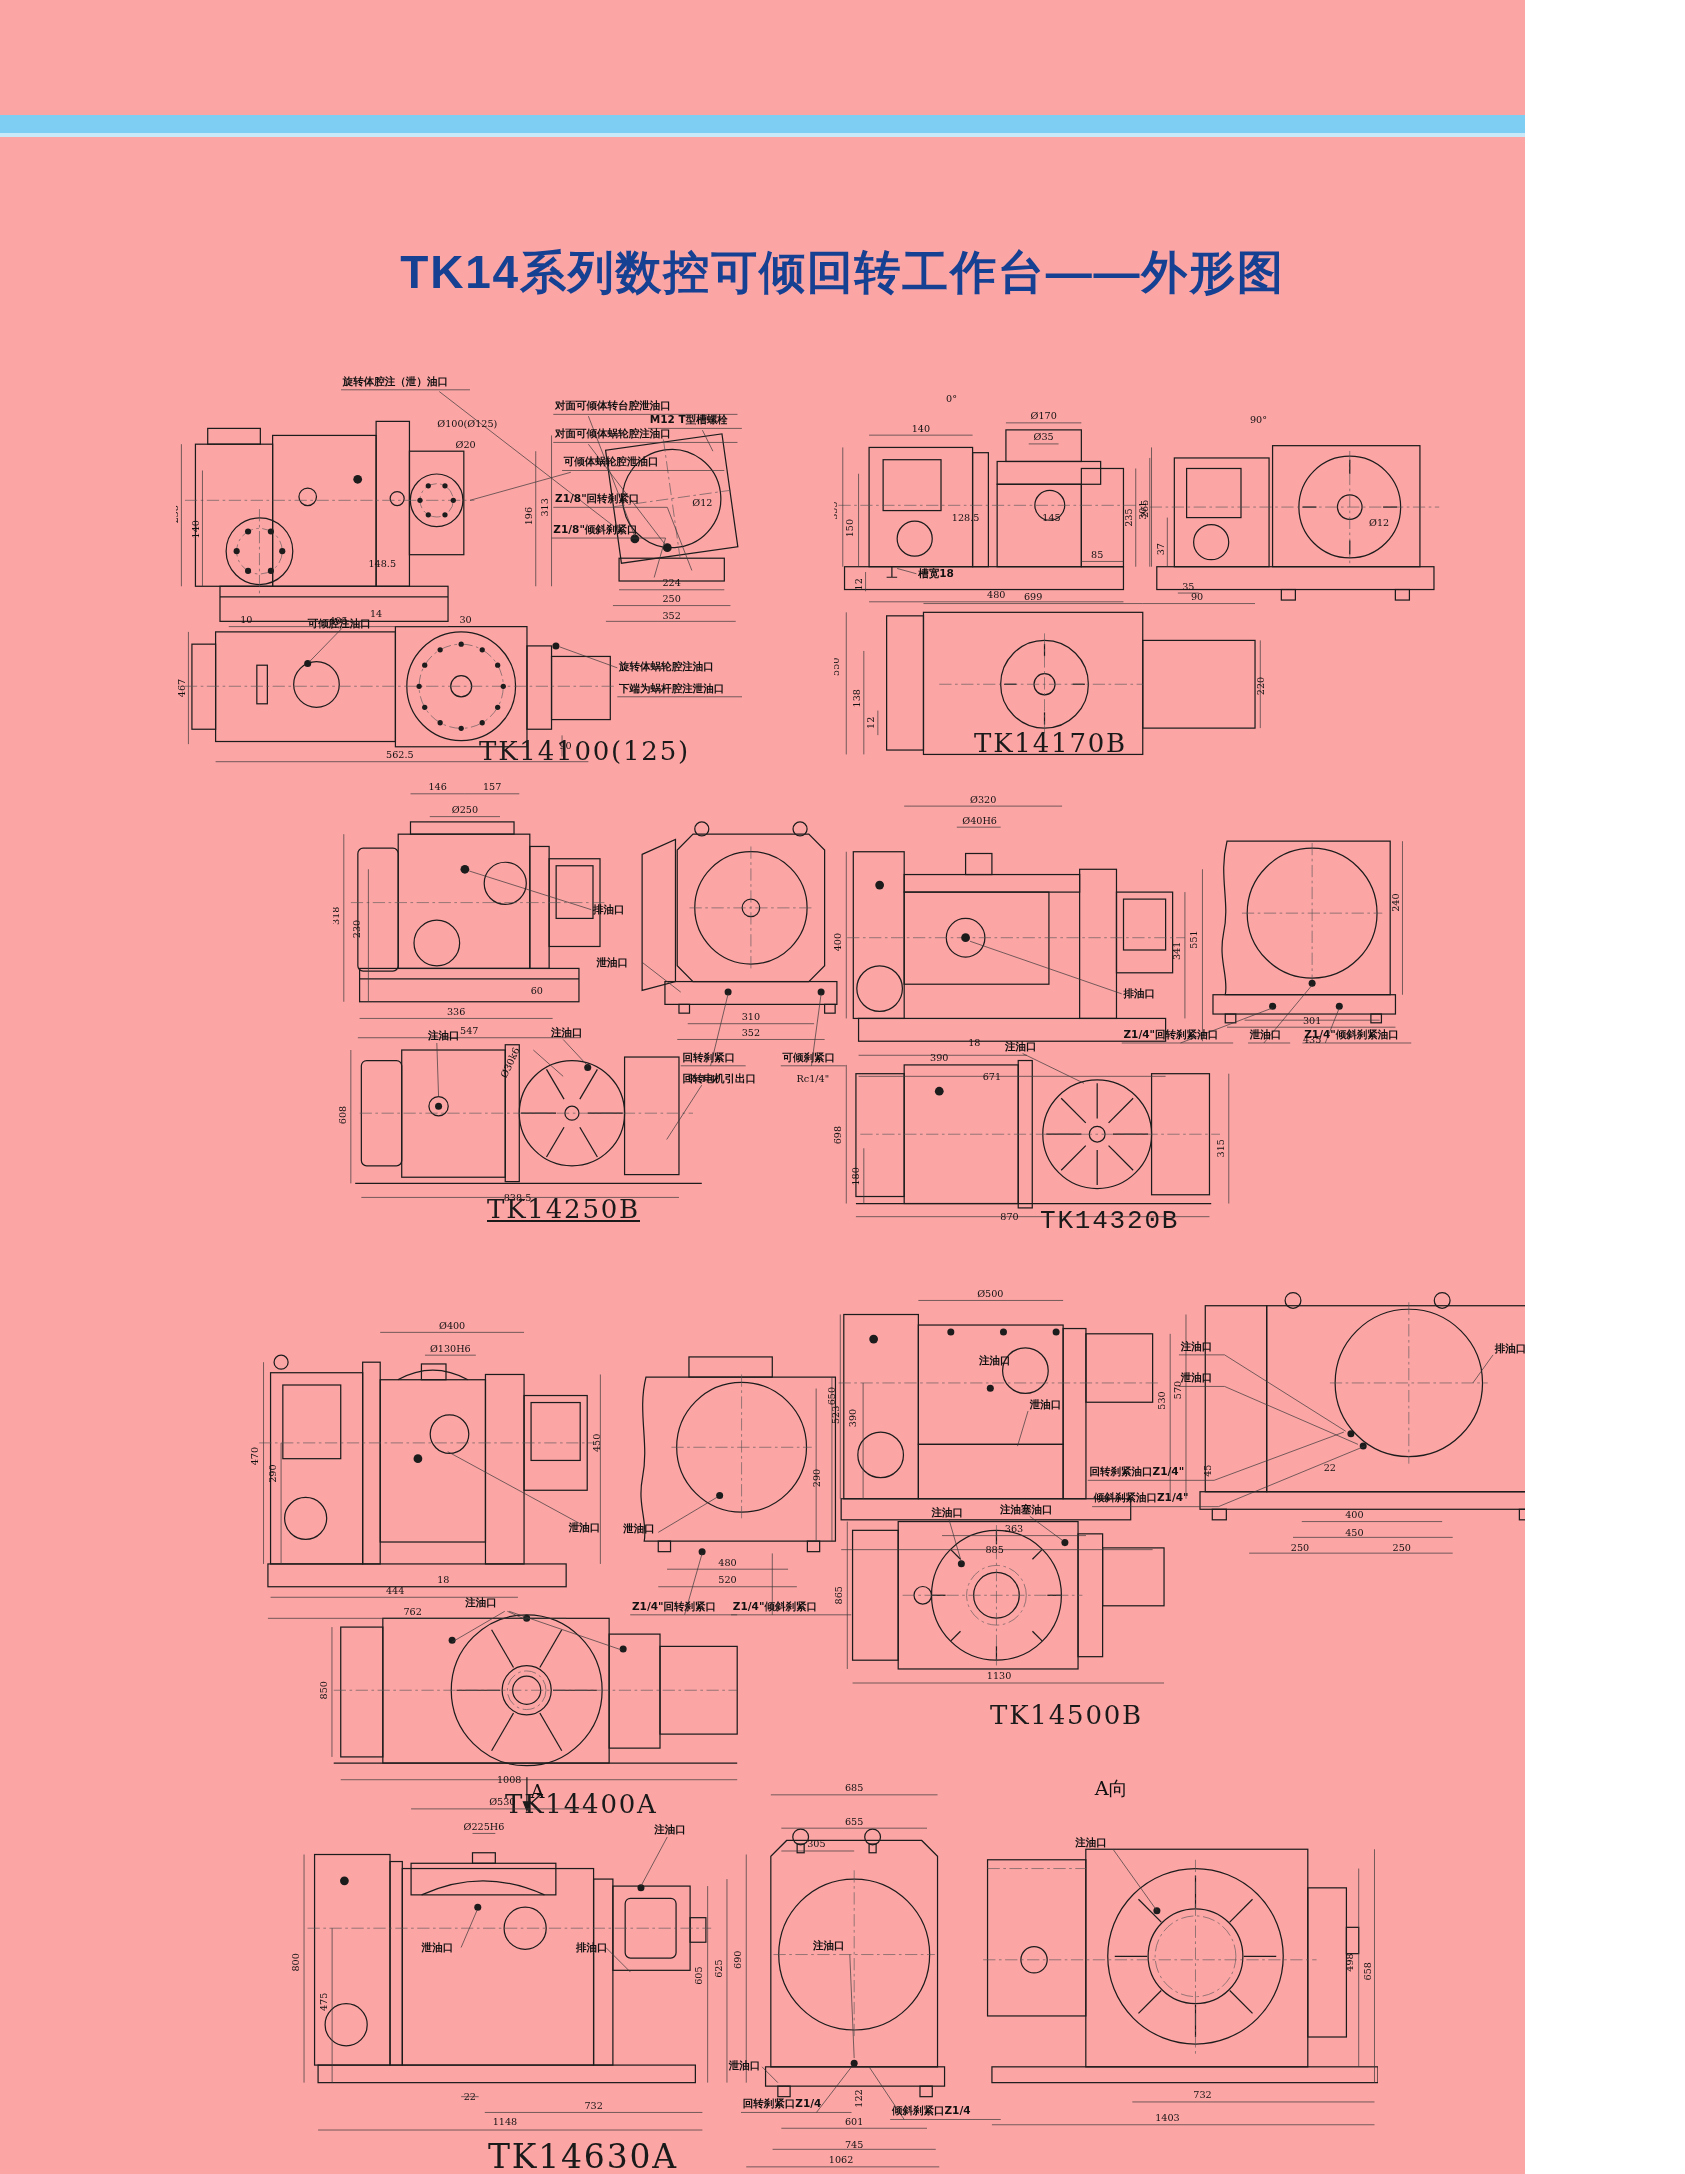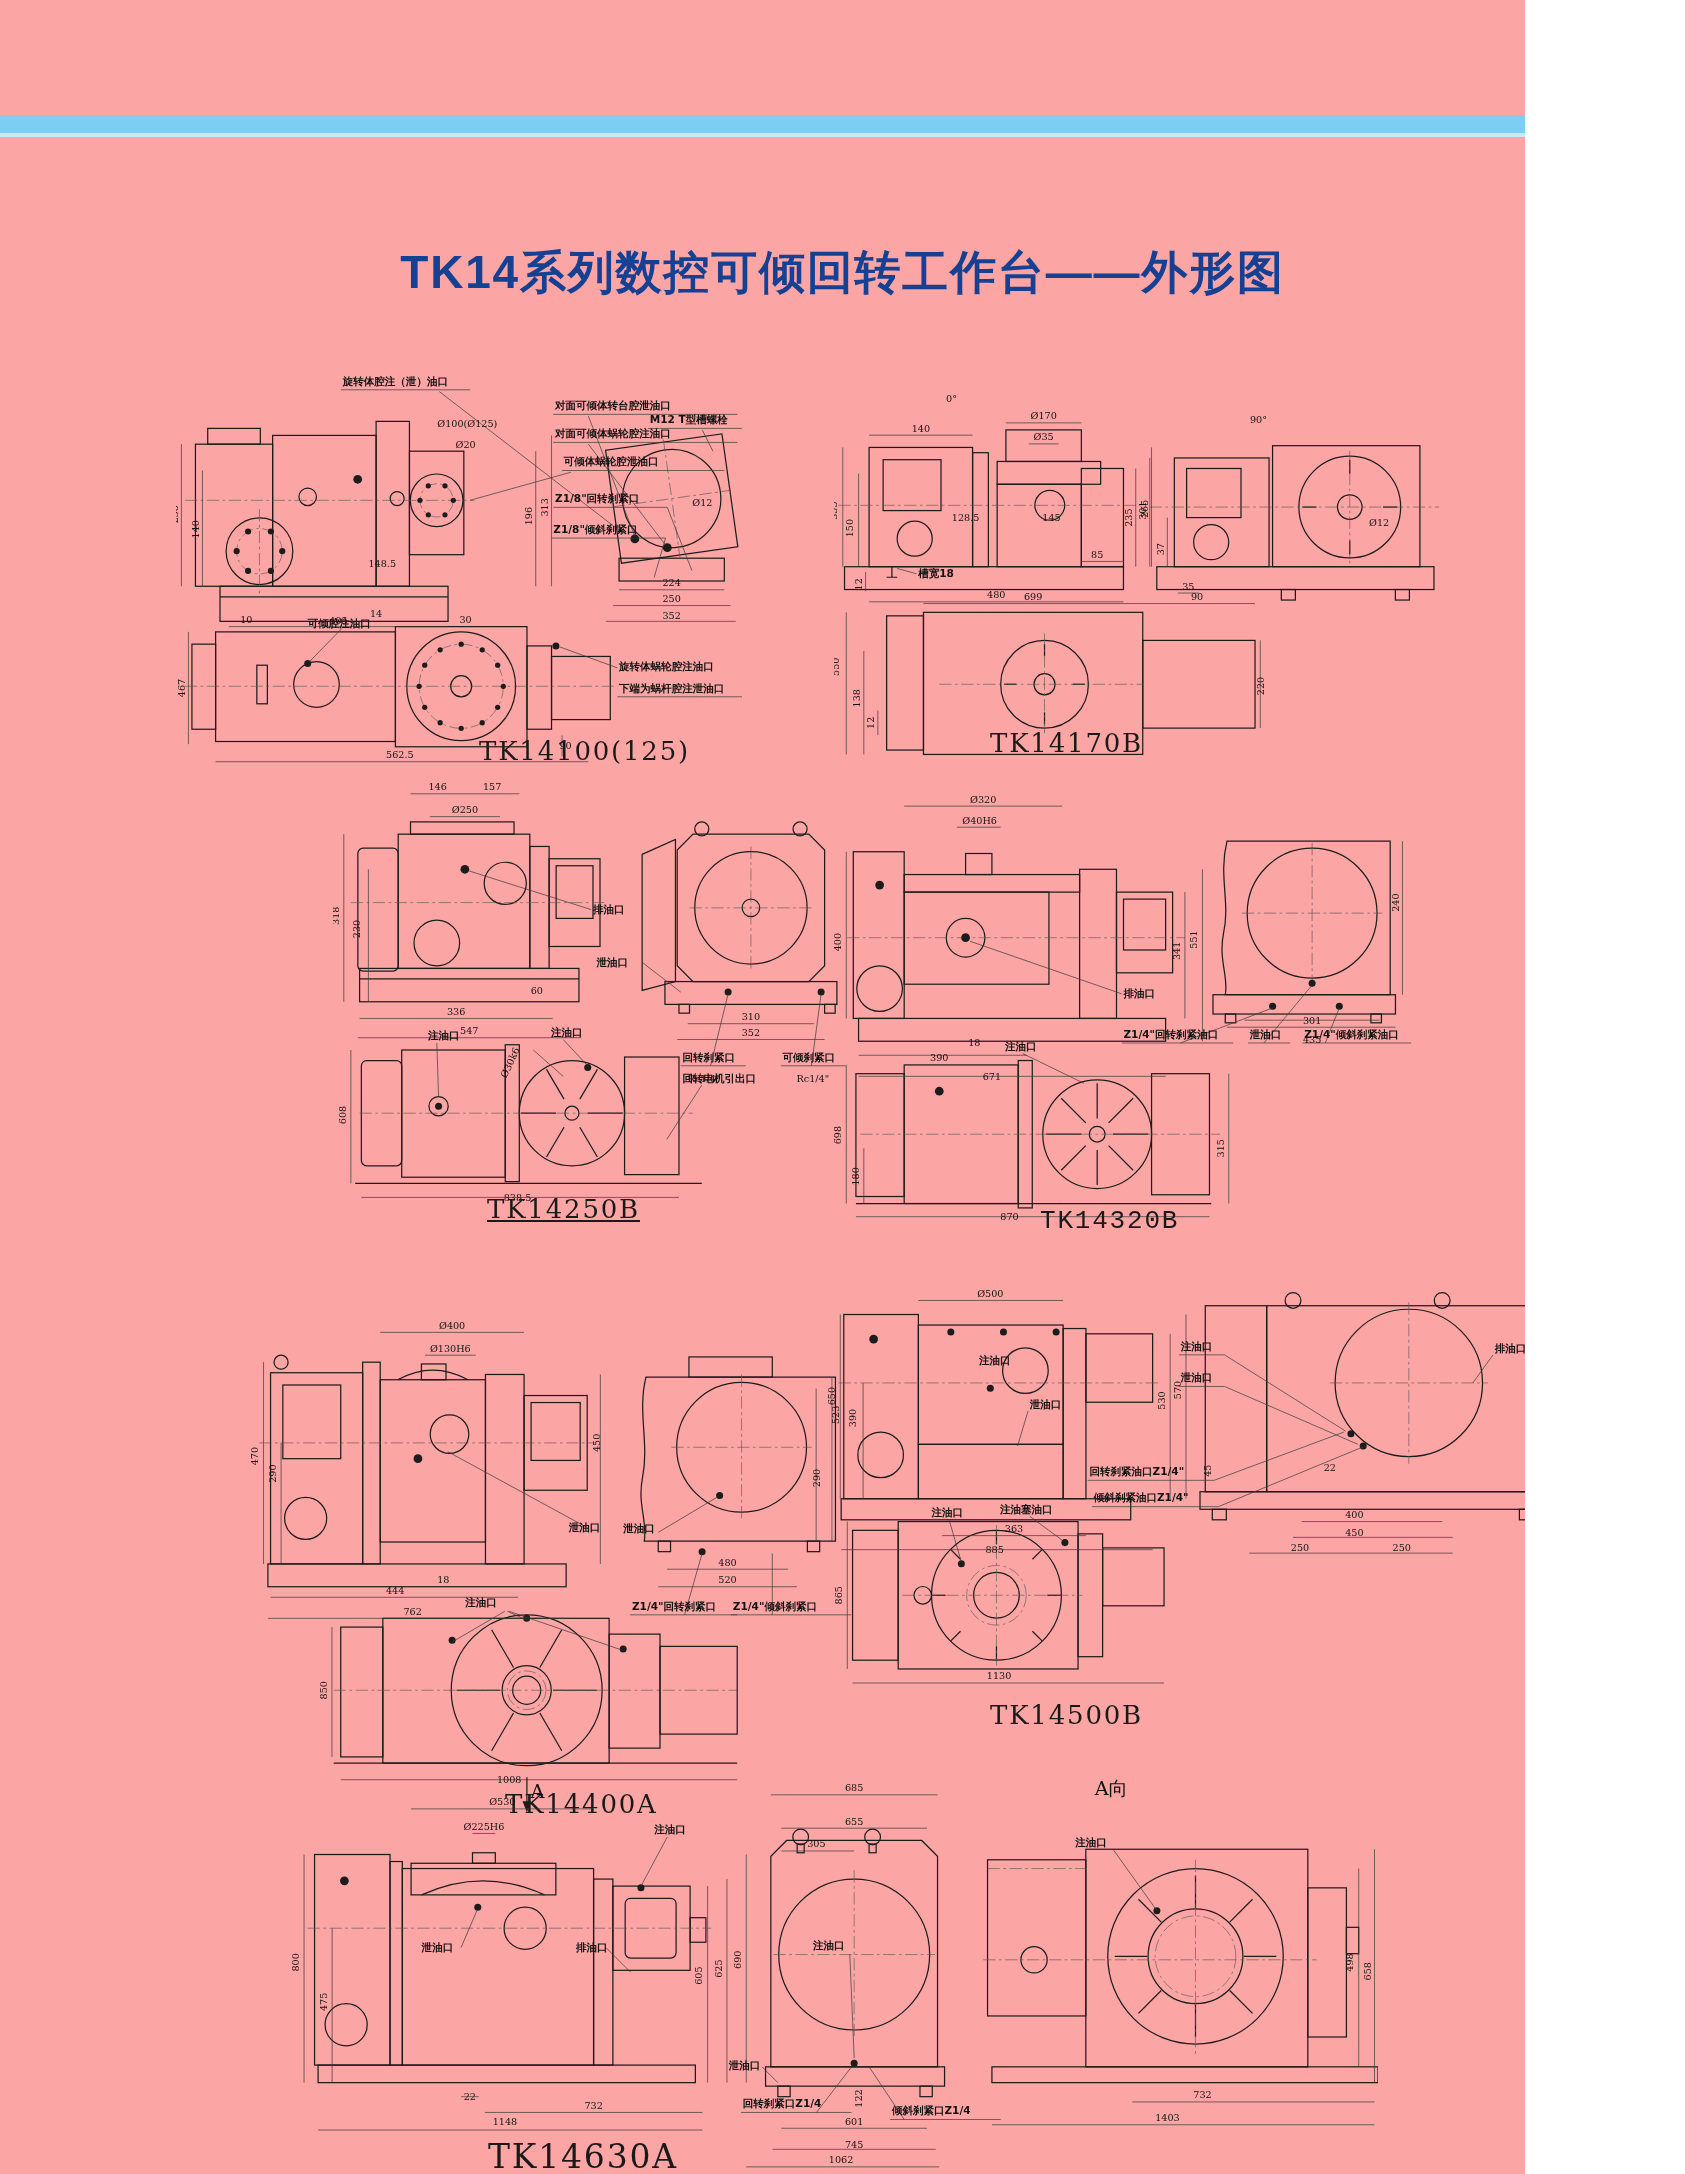--- a/index.html
+++ b/index.html
@@ -256,21 +256,21 @@
           <text x="610" y="170" text-anchor="start" class="dim">Ø12</text>
           <text x="227" y="254" text-anchor="middle" class="dim">699</text>
           <text x="414" y="254" text-anchor="middle" class="dim">90</text>
           <text x="6" y="330" transform="rotate(-90 6 330)" text-anchor="middle" class="dim">550</text>
           <text x="30" y="366" transform="rotate(-90 30 366)" text-anchor="middle" class="dim">138</text>
           <text x="46" y="394" transform="rotate(-90 46 394)" text-anchor="middle" class="dim">12</text>
           <text x="490" y="352" transform="rotate(-90 490 352)" text-anchor="middle" class="dim">220</text>
           <text x="96" y="228" text-anchor="start" class="co">槽宽18</text>
         </g>
     </svg>
-    <div class="model-label" style="left:156px;top:351px;">TK14170B</div>
+    <div class="model-label" style="left:140px;top:351px;">TK14170B</div>
   </div>
 
   <div class="panel" style="left:333px;top:771px;width:527px;height:458px;">
     <svg width="527" height="458" viewBox="0 0 600 522">
       <g class="s">
         <rect x="30" y="225" width="250" height="38"></rect>
           <line x1="30" y1="237" x2="280" y2="237"></line>
         <rect x="28" y="88" width="46" height="140" rx="6"></rect>
         <rect x="74" y="72" width="150" height="153"></rect>
           <rect x="88" y="58" width="118" height="14"></rect>

